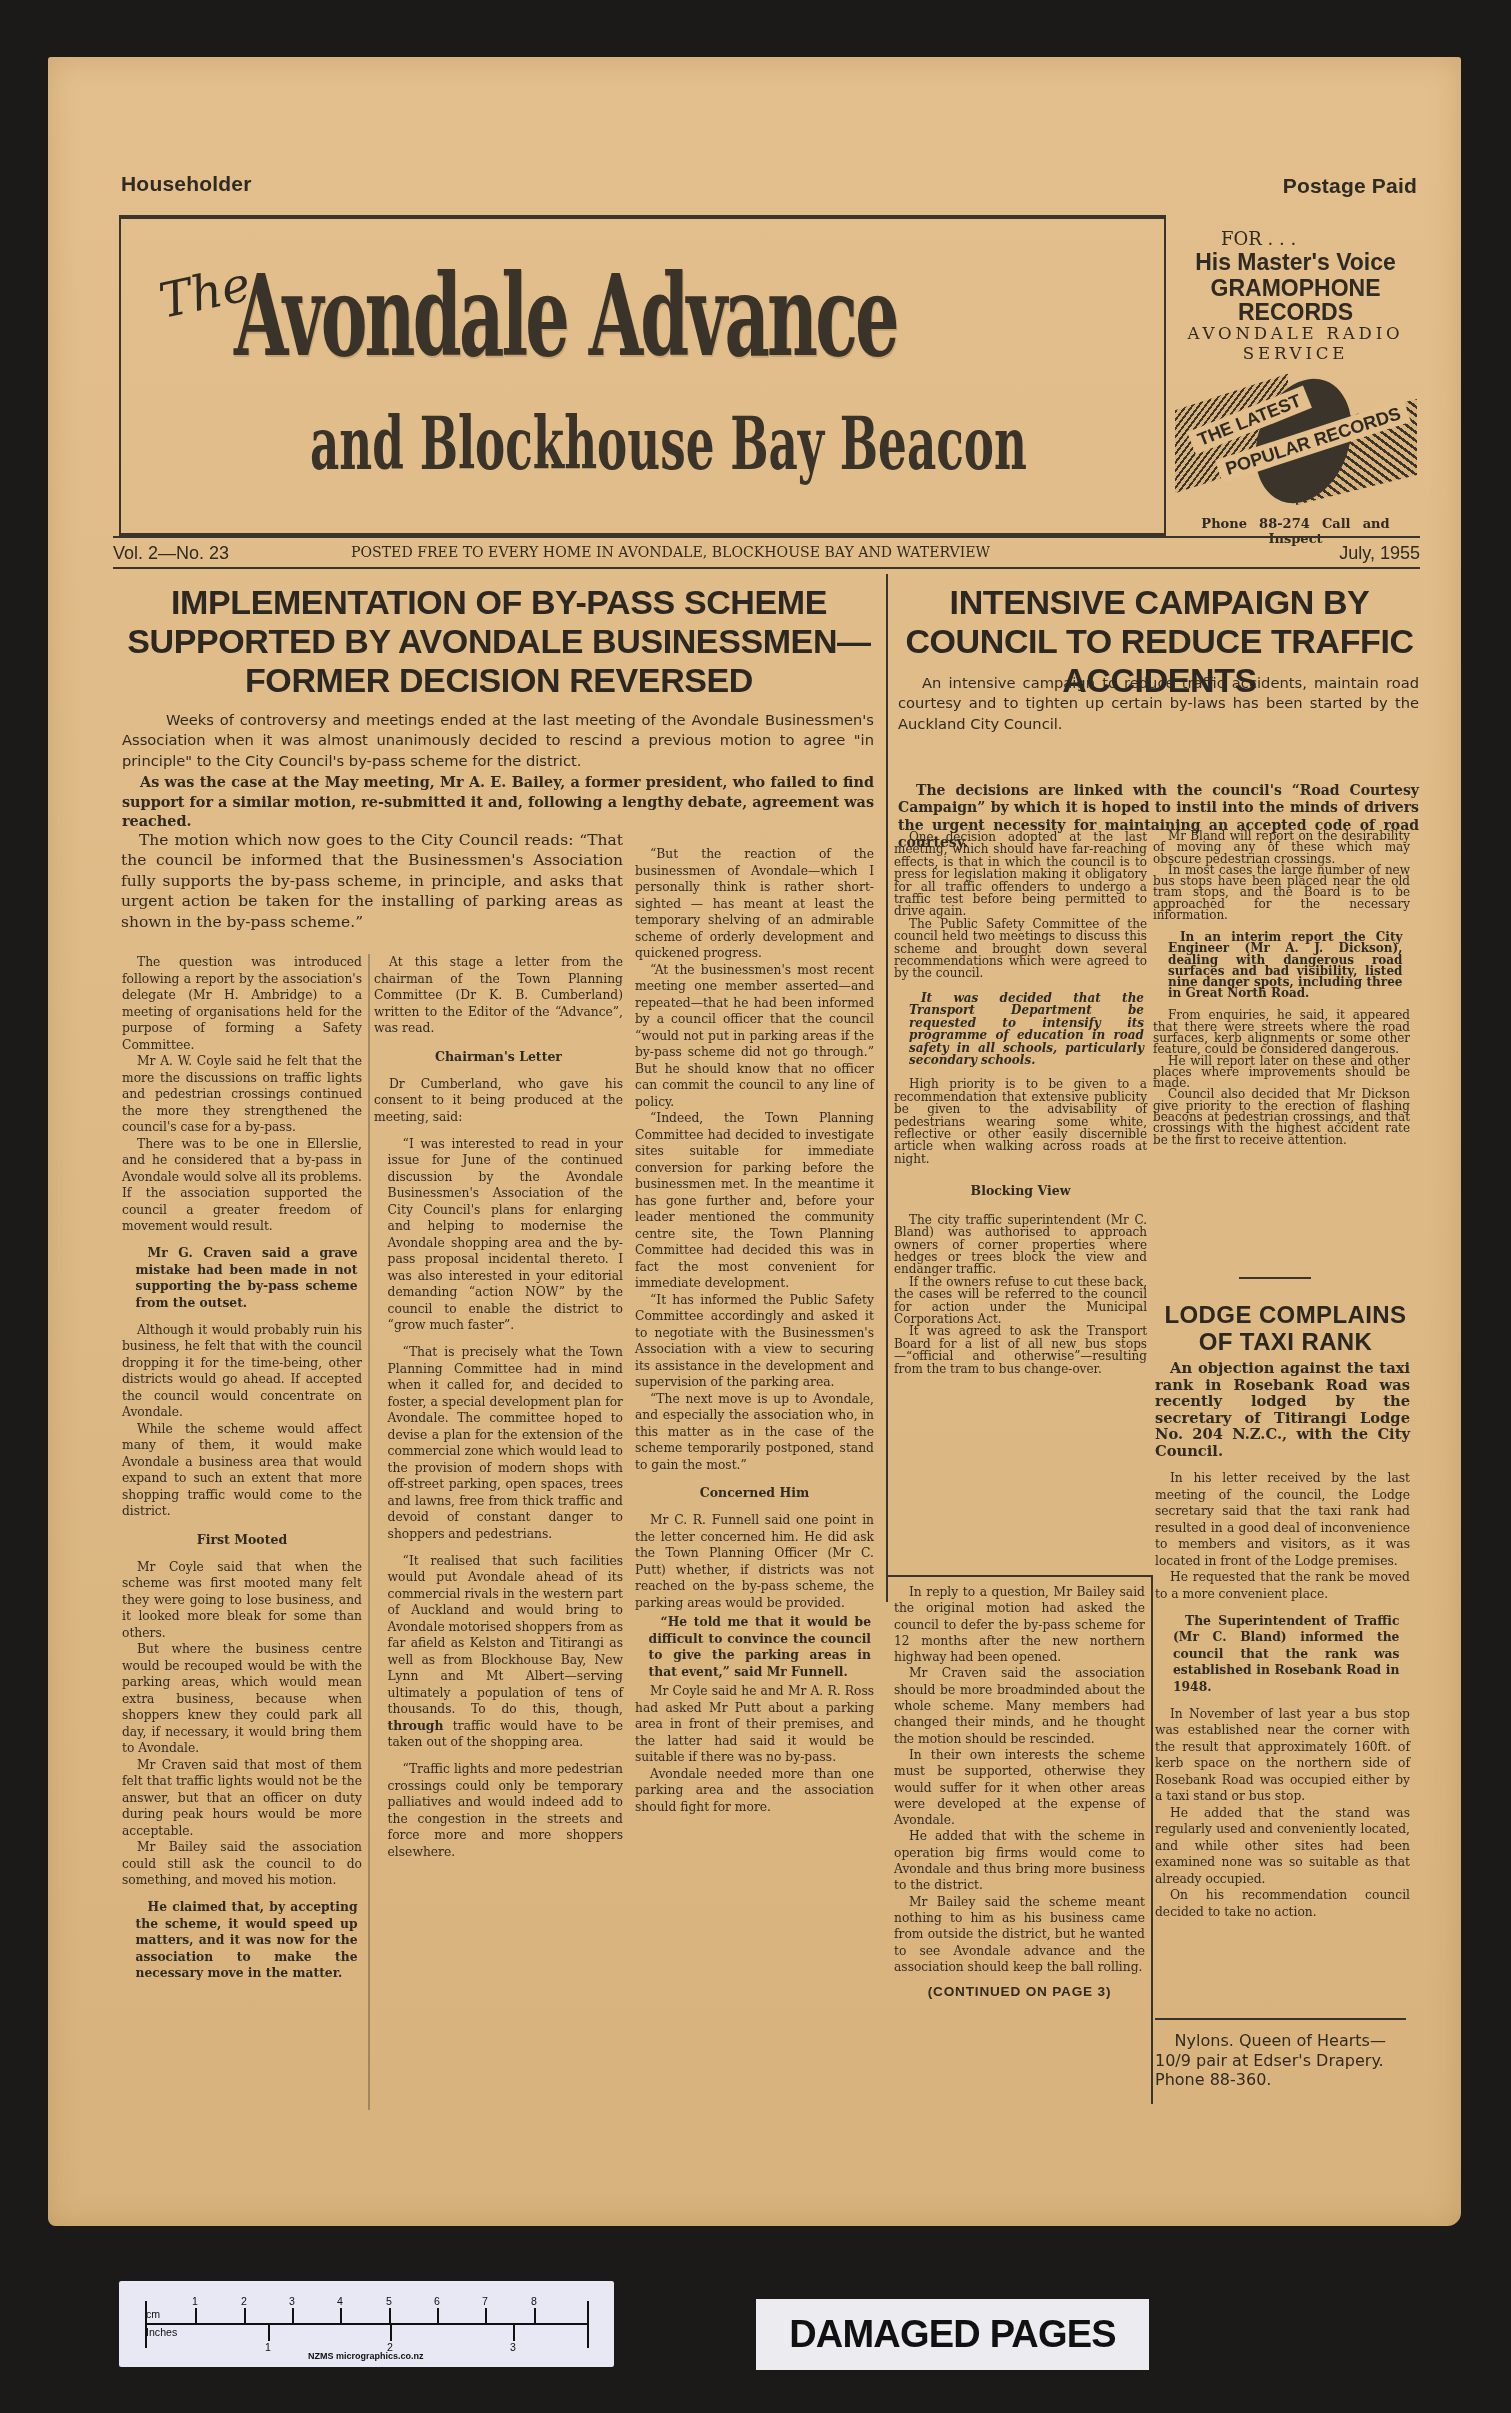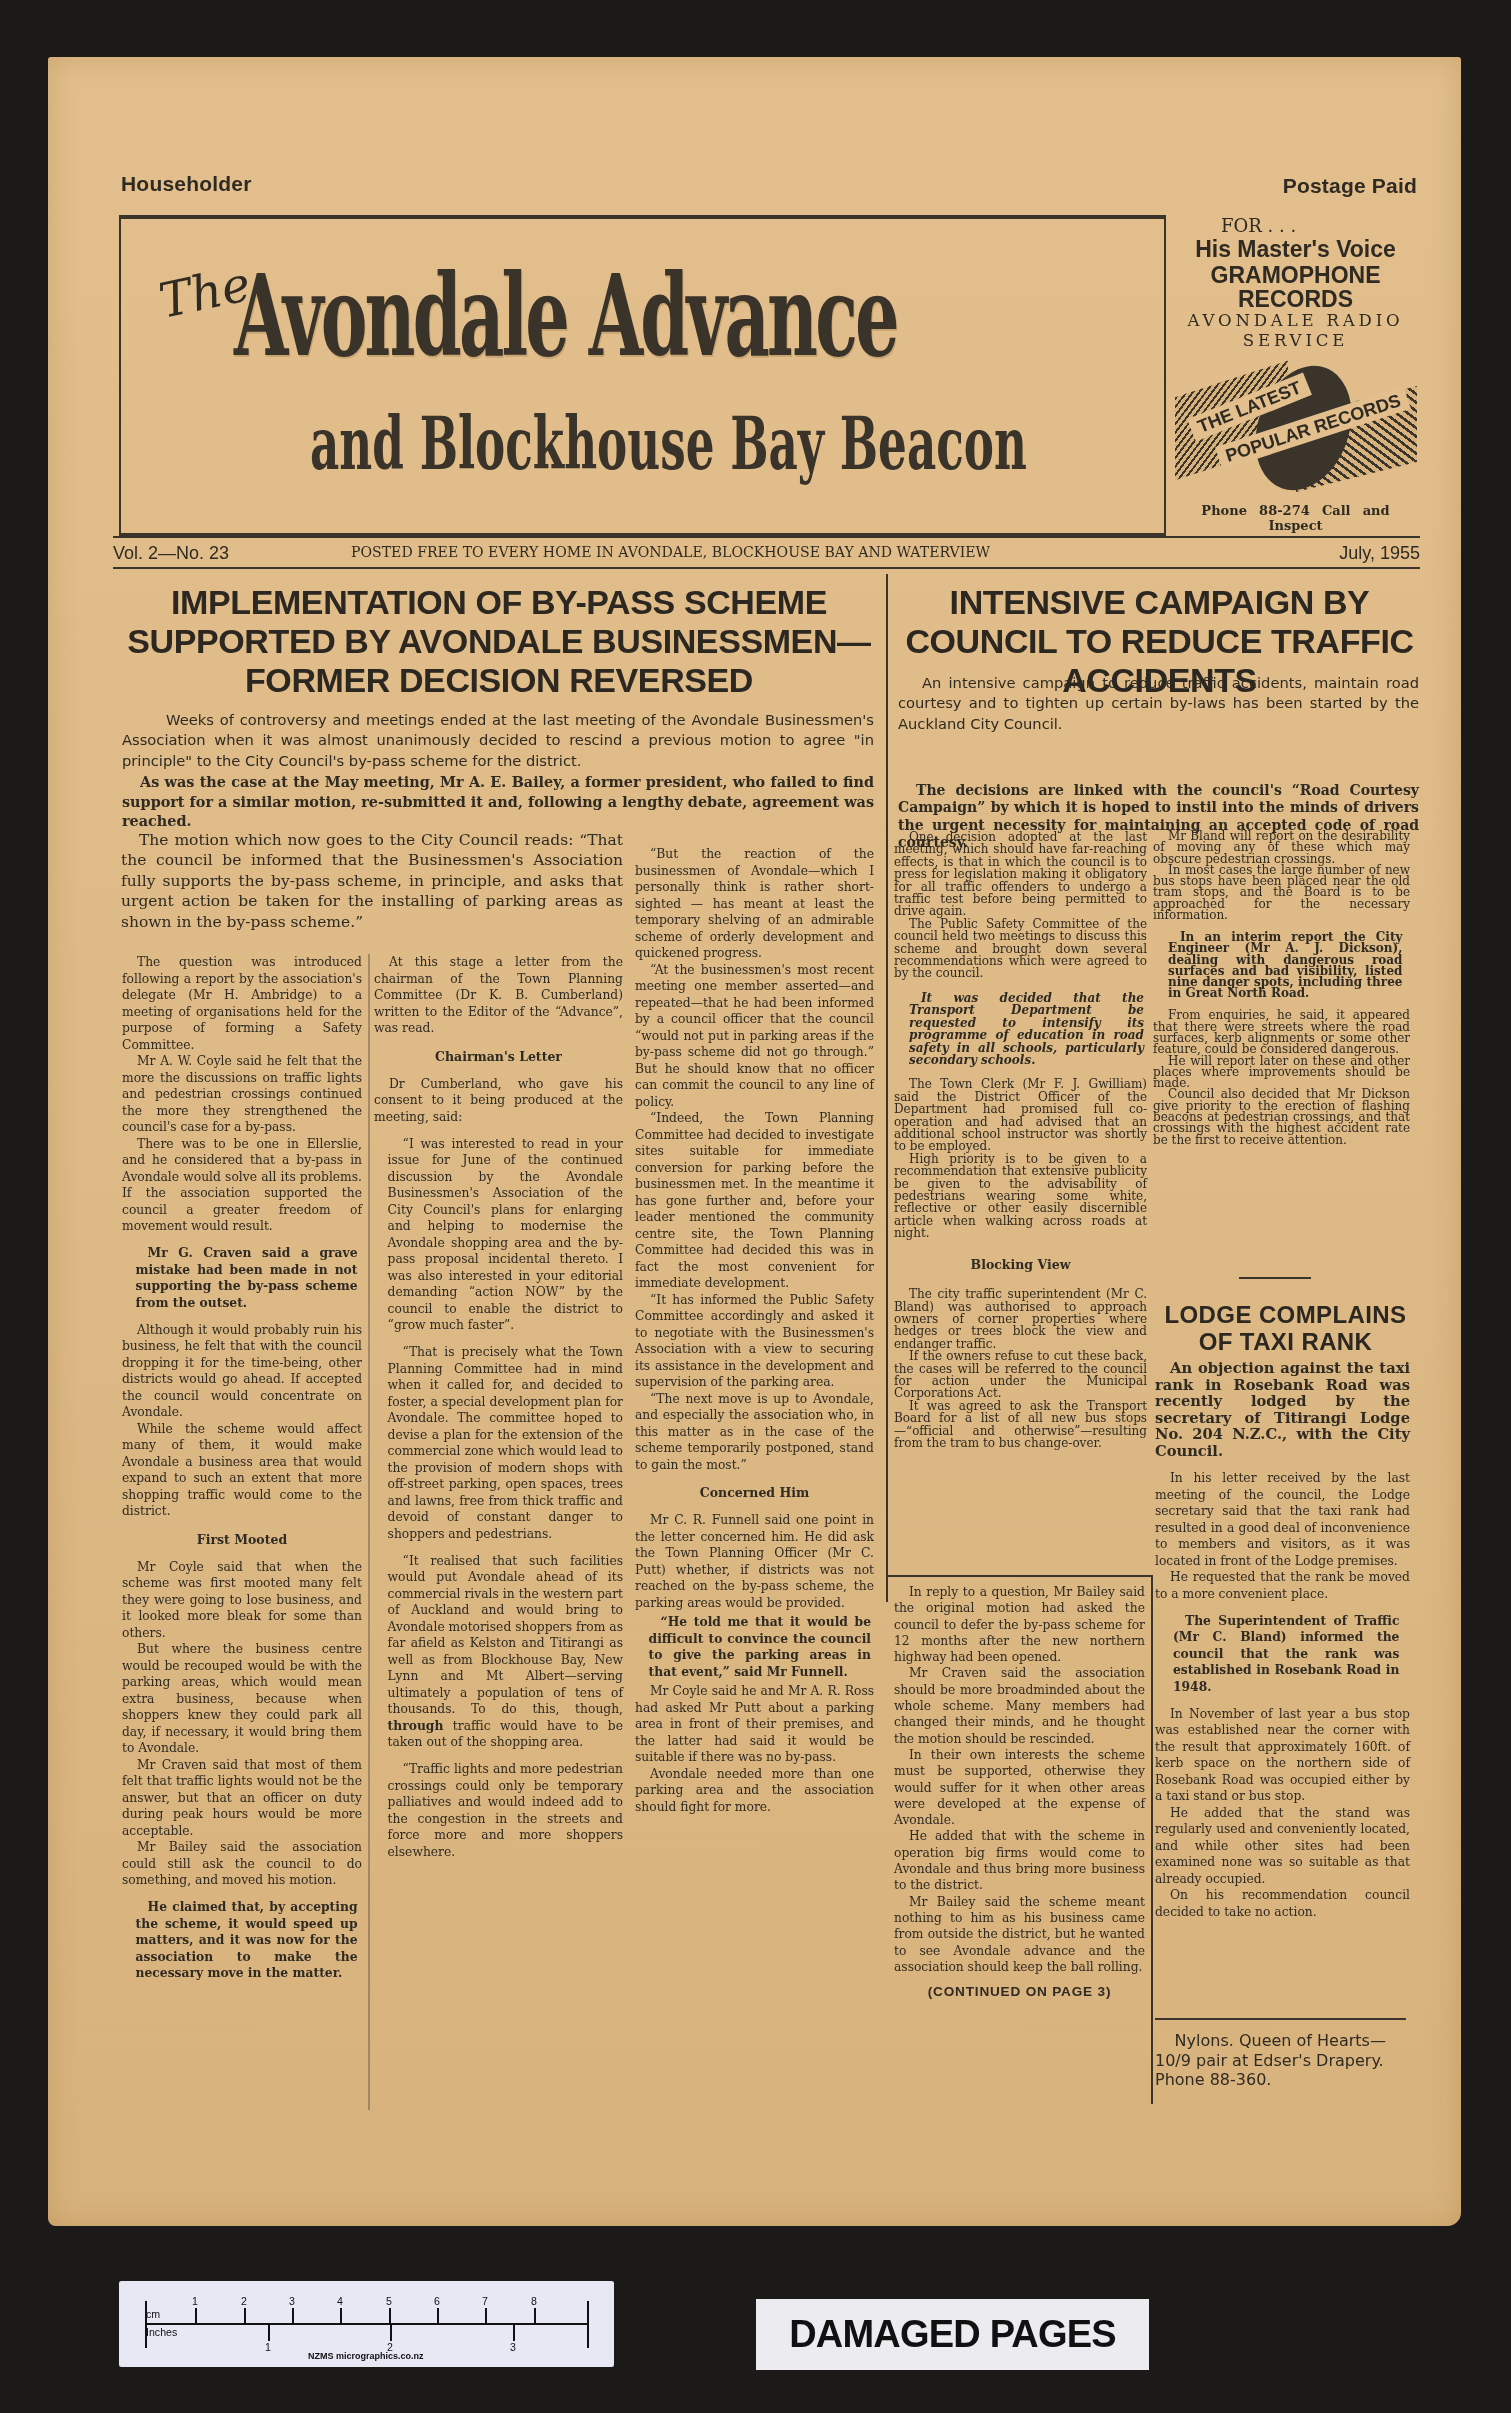--- a/index.html
+++ b/index.html
@@ -61,21 +61,21 @@
 
 <div class="abs top-label" style="left:121px;top:172px;">Householder</div>
 <div class="abs top-label" style="right:94px;top:174px;">Postage Paid</div>
 
 <div class="masthead" style="top:215px;left:119px;width:1043px;height:314px;">
   <div class="mast-the">The</div>
   <div class="mast-title">Avondale Advance</div>
   <div class="mast-sub">and Blockhouse Bay Beacon</div>
 </div>
 
-<div class="ad-box" style="left:1171px;top:215px;width:249px;">
+<div class="ad-box" style="left:1171px;top:228px;width:249px;">
   <div class="for">FOR . . .</div>
   <div class="hmv">His Master's Voice</div>
   <div class="gram">GRAMOPHONE</div>
   <div class="gram">RECORDS</div>
   <div class="radio">AVONDALE RADIO</div>
   <div class="radio">SERVICE</div>
   <div class="ad-graphic">
     <div class="banner1"></div>
     <div class="banner2"></div>
     <div class="disc"></div>
@@ -147,21 +147,20 @@
 <div class="vline" style="left:886px;top:574px;height:1028px;"></div>
 
 <div class="abs headline" style="left:899px;top:583px;width:521px;font-size:34px;line-height:39px;">INTENSIVE CAMPAIGN BY COUNCIL TO REDUCE TRAFFIC ACCIDENTS</div>
 <div class="abs intro-sans" style="left:898px;top:673px;width:521px;text-indent:24px;">An intensive campaign to reduce traffic accidents, maintain road courtesy and to tighten up certain by-laws has been started by the Auckland City Council.</div>
 <div class="abs intro-bold" style="left:898px;top:750px;width:521px;text-indent:18px;font-size:14px;line-height:17.4px;margin-top:32px;">The decisions are linked with the council's “Road Courtesy Campaign” by which it is hoped to instil into the minds of drivers the urgent necessity for maintaining an accepted code of road courtesy.</div>
 
 <div class="col" style="left:894px;top:831px;width:253px;font-size:12px;line-height:12.4px;">
   <p>One decision adopted at the last meeting, which should have far-reaching effects, is that in which the council is to press for legislation making it obligatory for all traffic offenders to undergo a traffic test before being permitted to drive again.</p>
   <p>The Public Safety Committee of the council held two meetings to discuss this scheme and brought down several recommendations which were agreed to by the council.</p>
   <p class="bold" style="margin:12px 3px 12px 15px;font-style:italic;">It was decided that the Transport Department be requested to intensify its programme of education in road safety in all schools, particularly secondary schools.</p>
-  <p>The Town Clerk (Mr F. J. Gwilliam) said the District Officer of the Department had promised full co-operation and had advised that an additional school instructor was shortly to be employed.</p>
   <p>High priority is to be given to a recommendation that extensive publicity be given to the advisability of pedestrians wearing some white, reflective or other easily discernible article when walking across roads at night.</p>
   <h4 style="margin:19.6px 0 16.6px;">Blocking View</h4>
   <p>The city traffic superintendent (Mr C. Bland) was authorised to approach owners of corner properties where hedges or trees block the view and endanger traffic.</p>
   <p>If the owners refuse to cut these back, the cases will be referred to the council for action under the Municipal Corporations Act.</p>
   <p>It was agreed to ask the Transport Board for a list of all new bus stops—“official and otherwise”—resulting from the tram to bus change-over.</p>
 </div>
 <div class="rule" style="left:886px;top:1575px;width:267px;height:1.5px;"></div>
 <div class="vline" style="left:1151px;top:1575px;height:529px;"></div>
 
 <div class="col" style="left:894px;top:1584px;width:251px;font-size:12.3px;line-height:16.3px;">

